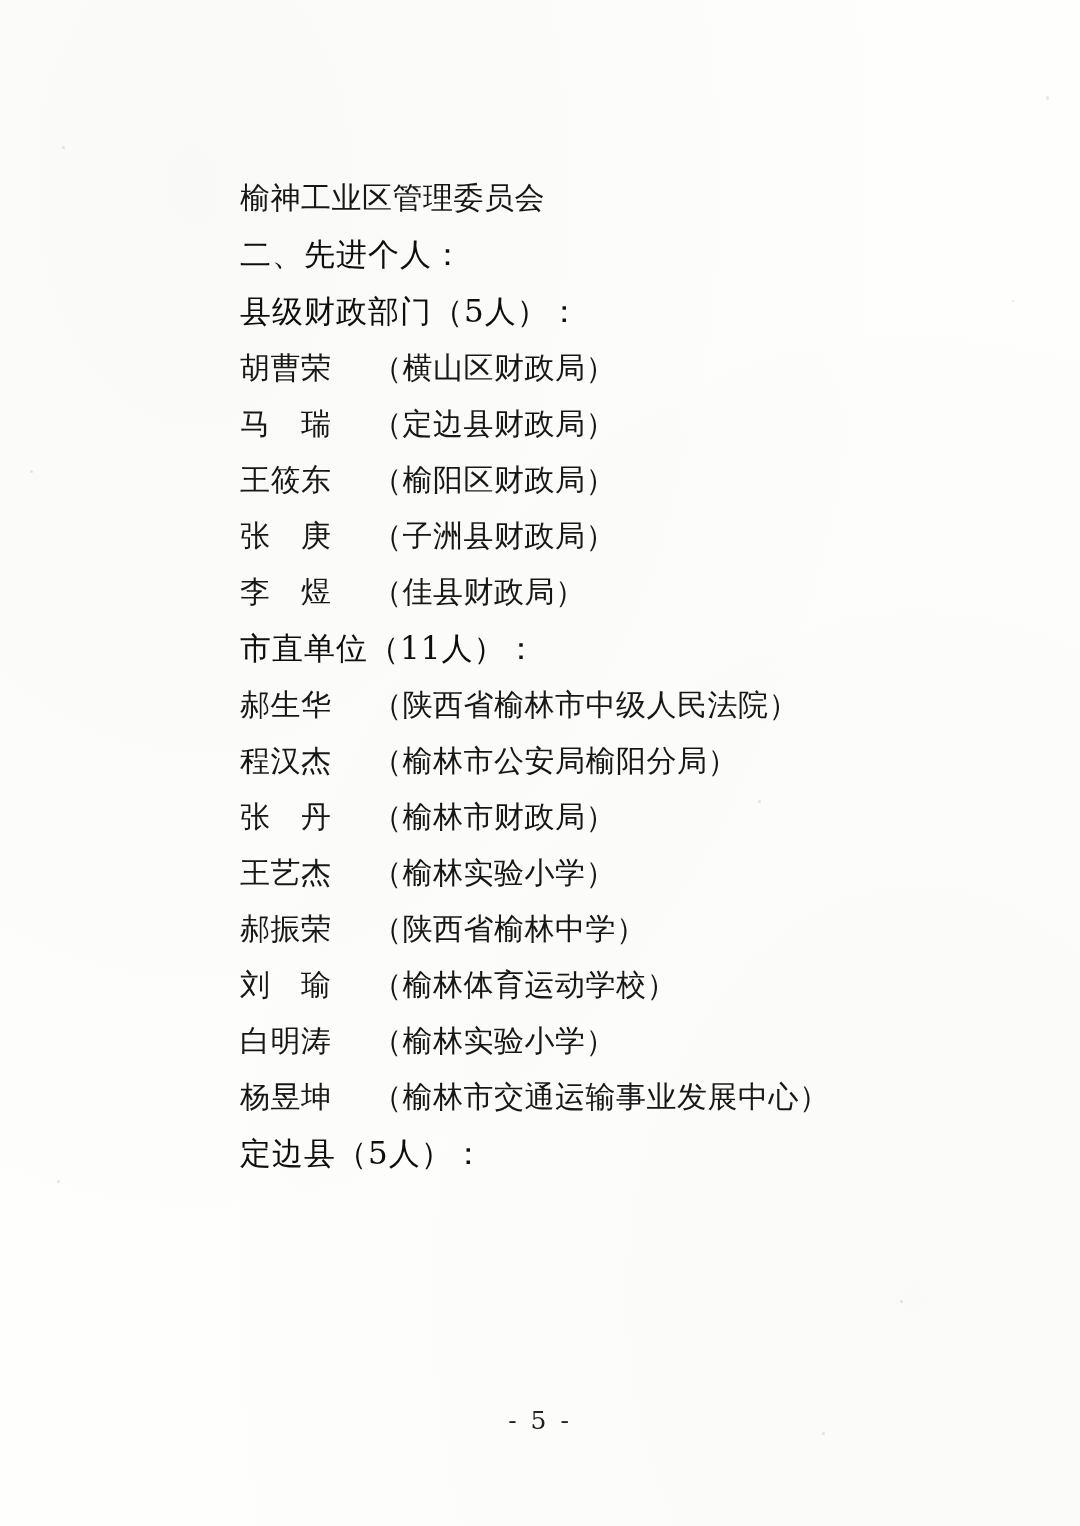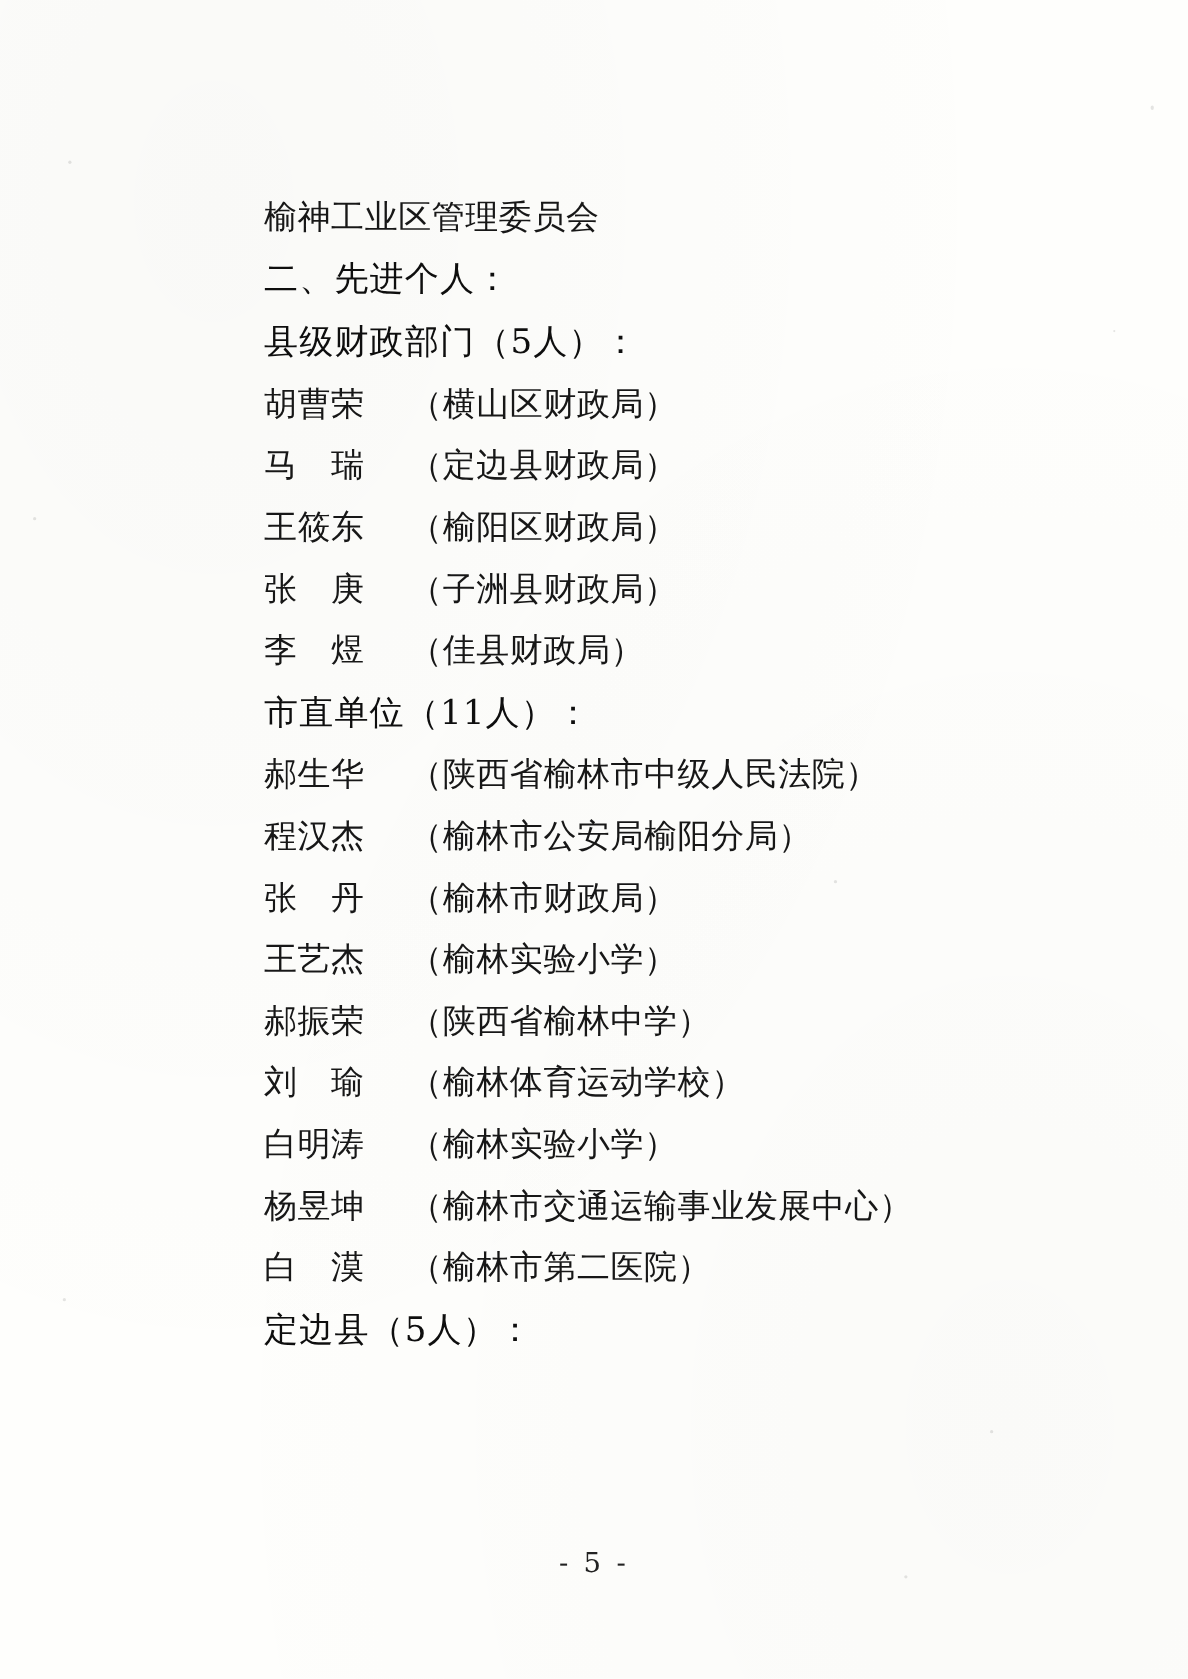--- a/index.html
+++ b/index.html
@@ -101,18 +101,17 @@
       <div class="line entry-line"><span class="nm">李　煜</span><span>（佳县财政局）</span></div>
       <div class="line heading-line">市直单位（11人）：</div>
       <div class="line entry-line"><span class="nm">郝生华</span><span>（陕西省榆林市中级人民法院）</span></div>
       <div class="line entry-line"><span class="nm">程汉杰</span><span>（榆林市公安局榆阳分局）</span></div>
       <div class="line entry-line"><span class="nm">张　丹</span><span>（榆林市财政局）</span></div>
       <div class="line entry-line"><span class="nm">王艺杰</span><span>（榆林实验小学）</span></div>
       <div class="line entry-line"><span class="nm">郝振荣</span><span>（陕西省榆林中学）</span></div>
       <div class="line entry-line"><span class="nm">刘　瑜</span><span>（榆林体育运动学校）</span></div>
       <div class="line entry-line"><span class="nm">白明涛</span><span>（榆林实验小学）</span></div>
       <div class="line entry-line"><span class="nm">杨昱坤</span><span>（榆林市交通运输事业发展中心）</span></div>
-      <div class="line entry-line"><span class="nm">白　漠</span><span>（榆林市第二医院）</span></div>
       <div class="line heading-line">定边县（5人）：</div>
     </div>
 
   <div class="footer">- 5 -</div>
 </div>
 
 </body></html>

